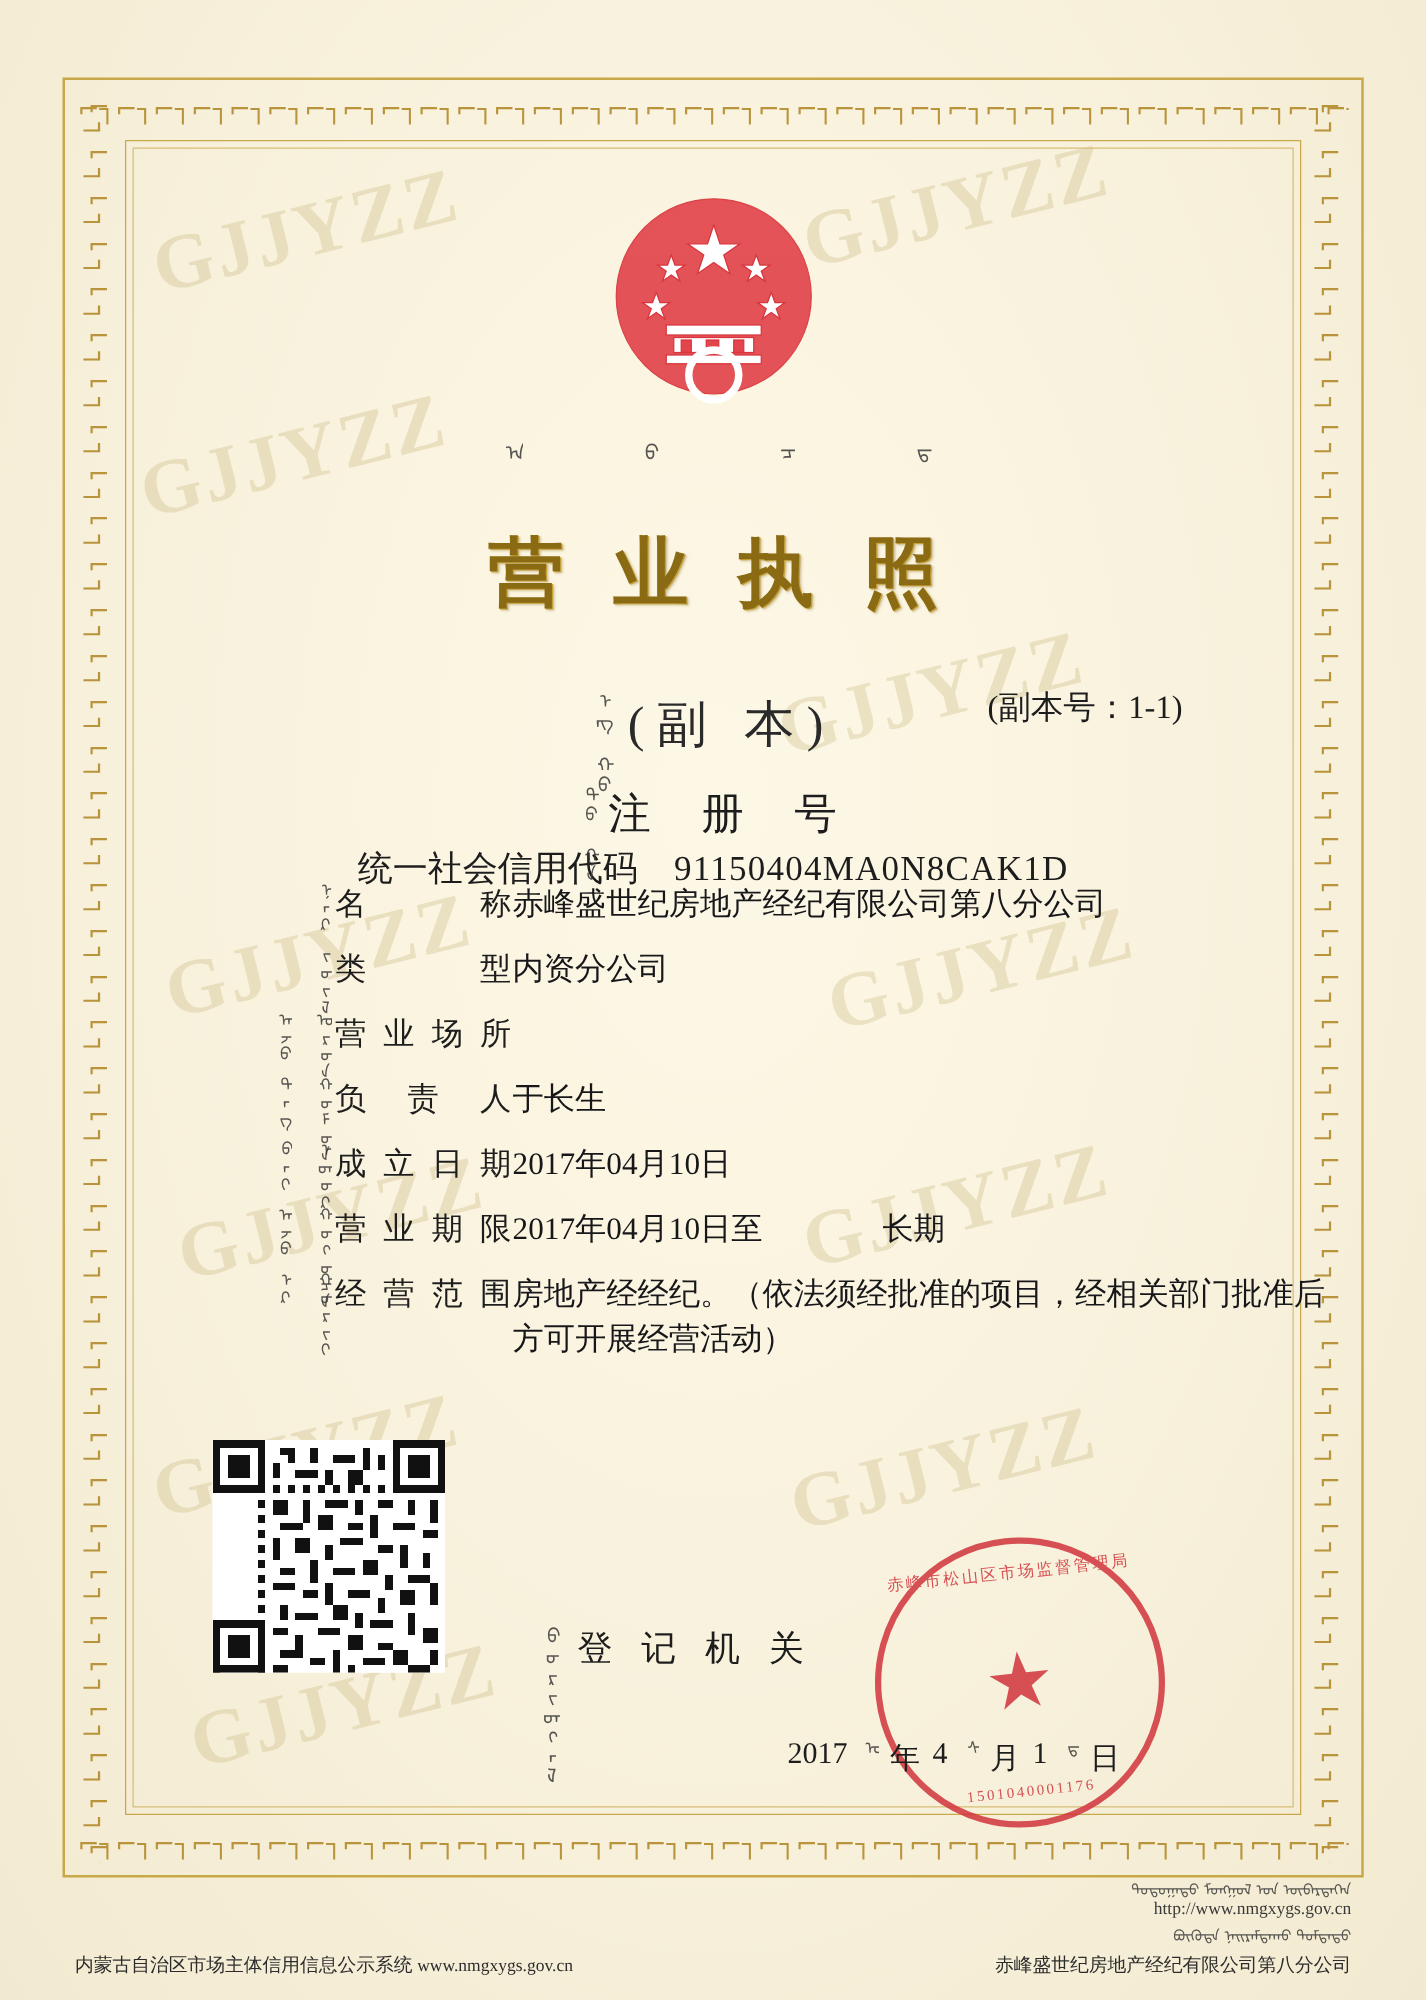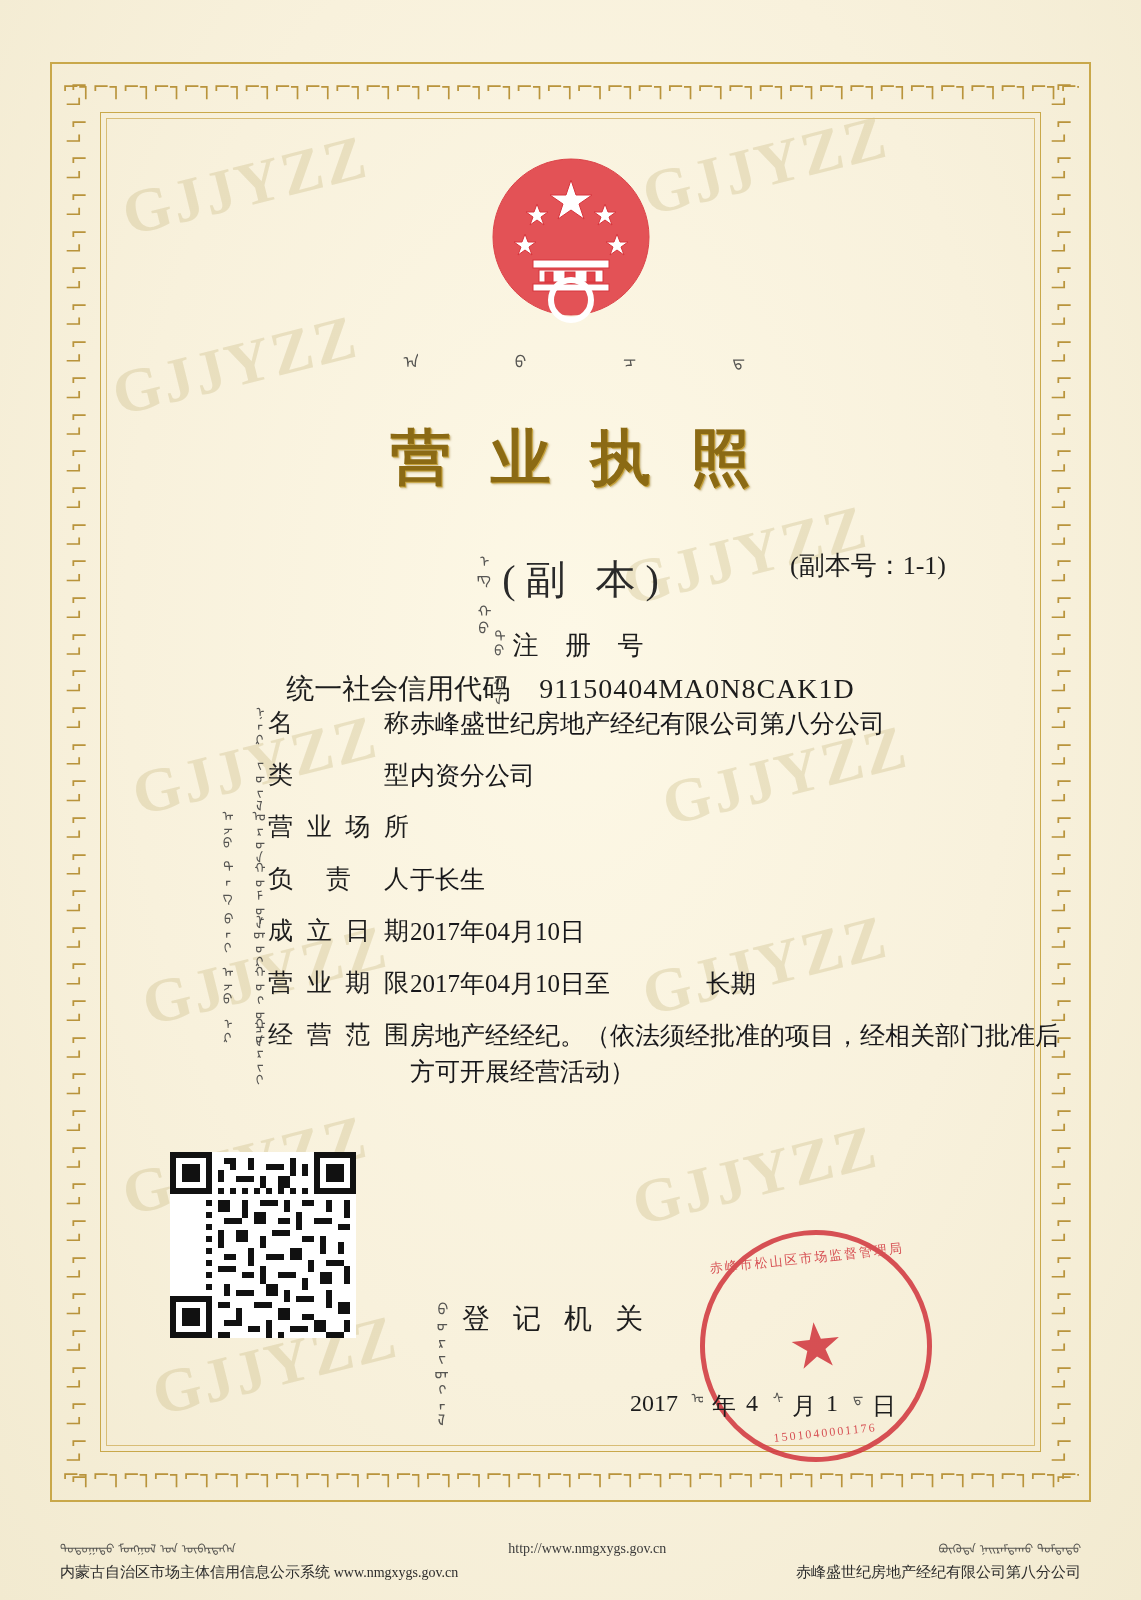--- a/index.html
+++ b/index.html
@@ -112,21 +112,21 @@
     font-size:26px; color:#1d1d1d;
     font-family:"Liberation Serif", serif;
   }
 
   
   .reg-block { position:absolute; left:0; right:0; top:628px; }
   .reg-line1 {
     display:flex; justify-content:center; align-items:flex-start; gap:10px;
   }
   .reg-line1 .mong { font-size:15px; height:40px; }
-  .reg-label1 { font-size:26px; letter-spacing:10px; color:#1d1d1d; }
+  .reg-label1 { font-size:34px; letter-spacing:10px; color:#1d1d1d;font-family:Liberation Mono, monospace; }
   .reg-line2 {
     margin-top:2px;
     text-align:center;
     font-size:28px; color:#1d1d1d;
   }
   .reg-line2 .code {
     margin-left:22px;
     font-family:"Liberation Serif", serif;
     letter-spacing:1px;
   }
@@ -228,20 +228,21 @@
   }
   .footer .fline {
     display:flex; justify-content:space-between; align-items:flex-end;gap:26px;
   }
   .footer .mrow {
     display:flex; justify-content:space-between; align-items:flex-end;
     margin-bottom:6px;
     font-family:"DejaVu Sans", sans-serif;
     font-size:12px;
     color:#3a3a3a;
+    flex-direction:column;
   }
   .footer-left { font-family:"Liberation Serif", serif; }
   .footer-right { font-family:"Liberation Serif", serif; }
   .footer-url { font-family:Liberation Serif, serif; font-size:14px; }
   .mong-h { writing-mode:horizontal-tb; font-family:"DejaVu Sans", sans-serif;
             font-size:12px; opacity:.85; }
 </style>
 </head>
 <body>
 

